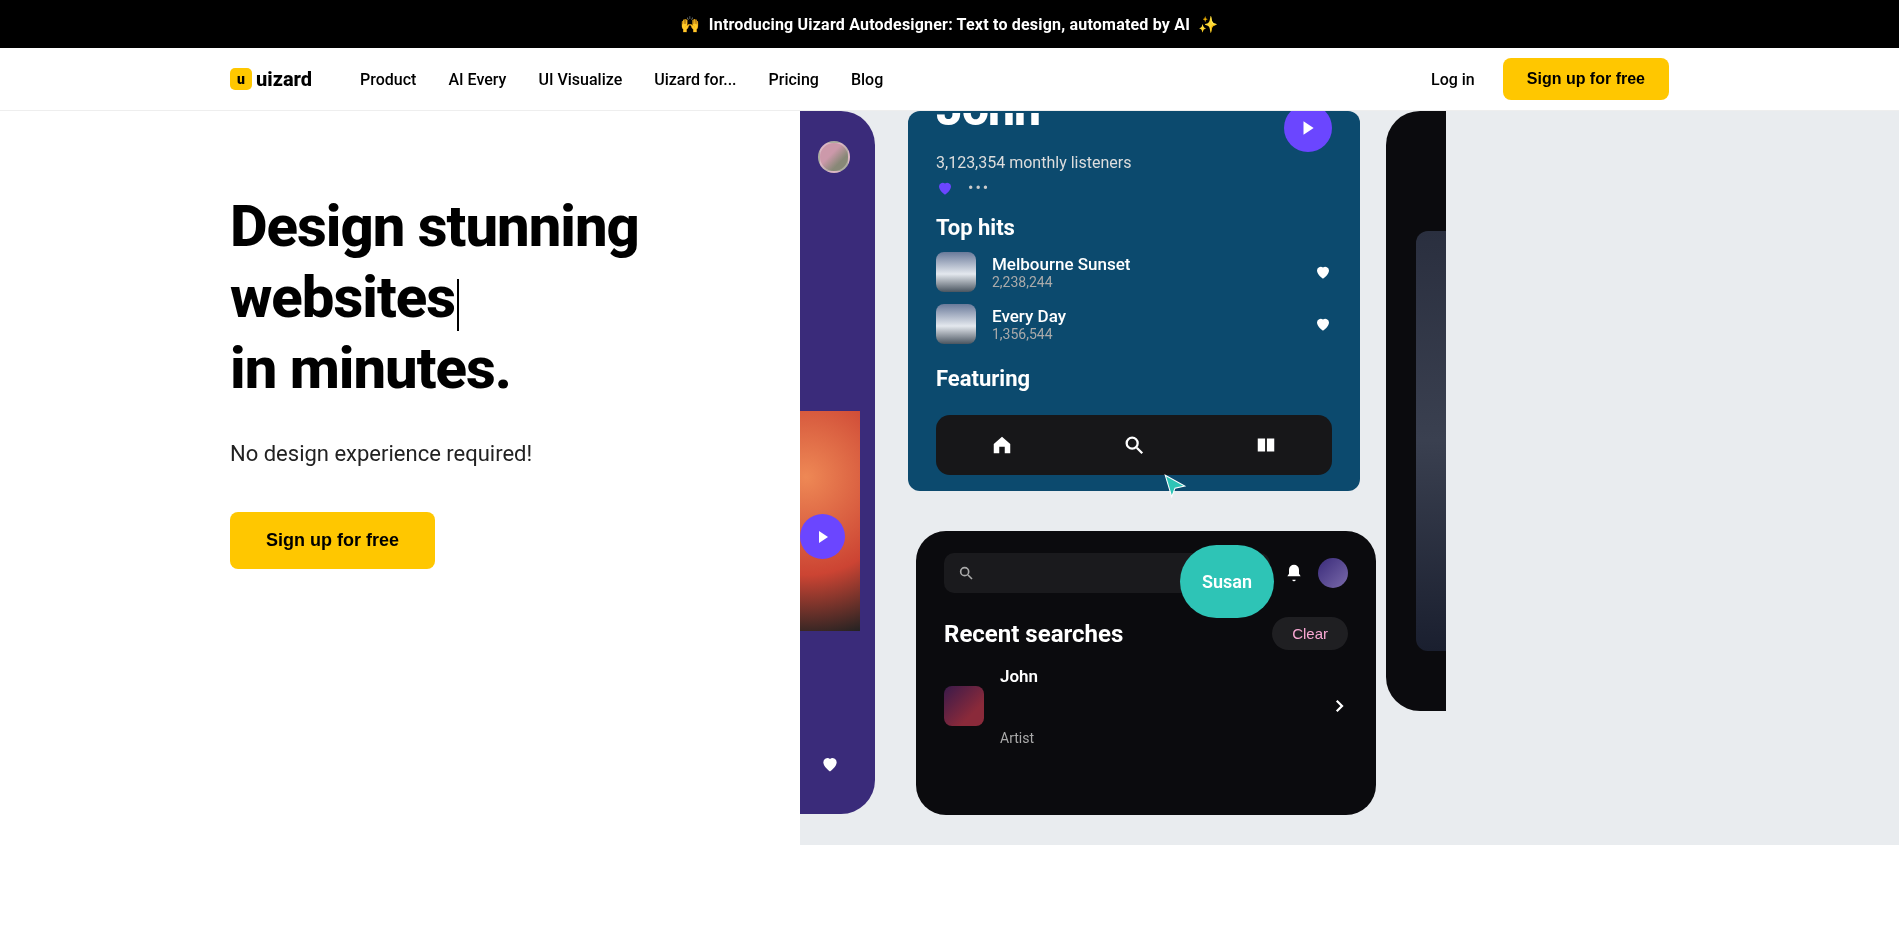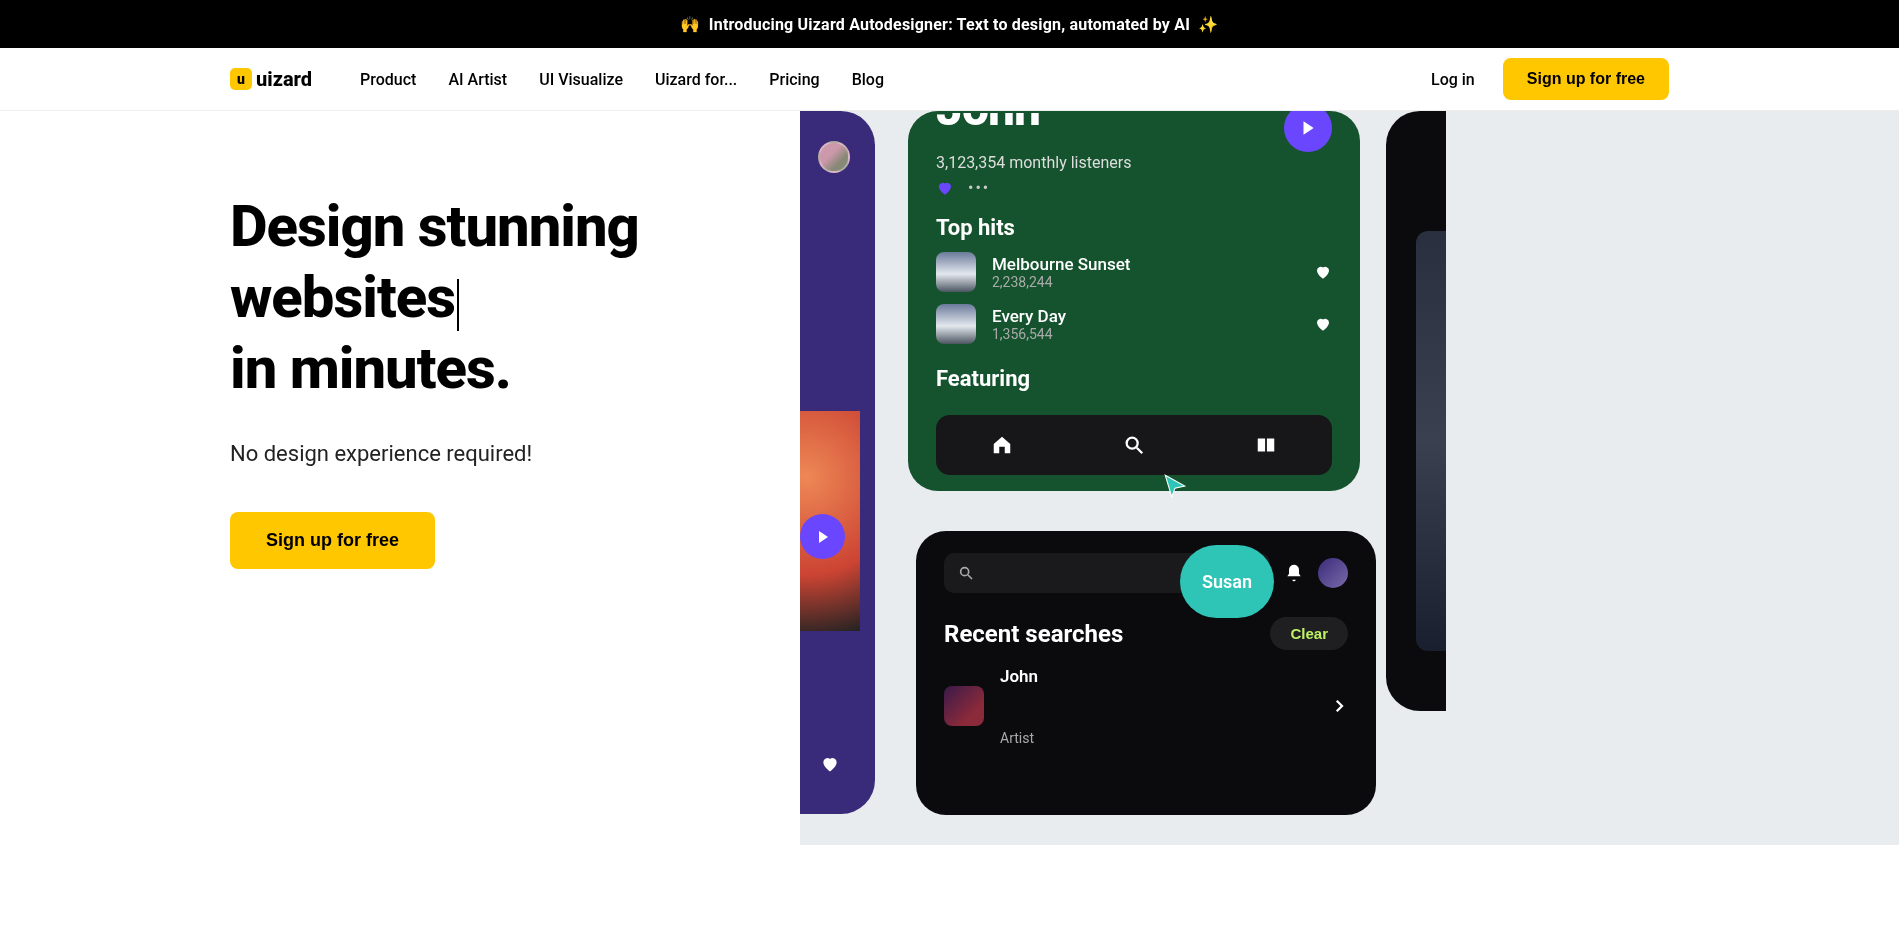--- a/index.html
+++ b/index.html
@@ -33,21 +33,21 @@
 .hero-right { position: absolute; left: 800px; top: 0; width: 1099px; height: 734px; overflow: hidden; background: #e9ecef; }
 
 
 .peek-left { position: absolute; left: 0; top: 0; width: 75px; height: 703px; background: #3a2b7a; border-radius: 0 34px 34px 0; }
 .peek-avatar { position: absolute; left: 18px; top: 30px; width: 32px; height: 32px; border-radius: 50%; background: linear-gradient(135deg,#c9a 40%, #887 70%); border: 2px solid rgba(255,255,255,0.3); }
 .peek-cut { position: absolute; left: 0; top: 300px; width: 60px; height: 220px; background: radial-gradient(circle at 10% 30%, #e85 0%, #c43 60%, #222 100%); }
 .peek-play { position: absolute; left: 0; top: 403px; width: 45px; height: 45px; background: #6B46FF; border-radius: 50%; display: flex; align-items: center; justify-content: center; }
 .peek-heart { position: absolute; left: 20px; bottom: 40px; color: #fff; }
 
 
-.phone { position: absolute; left: 108px; top: 0; width: 452px; height: 380px; background: #14532d; border-radius: 30px; padding: 0 28px; color: #fff; }
+.phone { position: absolute; left: 108px; top: 0; width: 452px; height: 380px; background: #0c4a6e; border-radius: 12px; padding: 0 28px; color: #fff; }
 .phone .title-row { display: flex; align-items: center; justify-content: space-between; height: 40px; }
 .phone .big-title { font-size: 48px; font-weight: 800; letter-spacing: -1px; margin-top: -12px; overflow: hidden; height: 24px; display: flex; align-items: flex-end; }
 .phone .play-btn { width: 48px; height: 48px; background: #6B46FF; border-radius: 50%; display: flex; align-items: center; justify-content: center; margin-top: -6px; }
 .phone .listeners { font-size: 16px; color: #ddd; margin-top: 2px; }
 .actions { display: flex; align-items: center; gap: 14px; margin-top: 6px; }
 .heart-purple { color: #6B46FF; }
 .dots { color: #ccc; letter-spacing: 2px; }
 .section-h { font-size: 22px; font-weight: 700; margin-top: 18px; }
 .track { display: flex; align-items: center; gap: 16px; margin-top: 12px; }
 .thumb { width: 40px; height: 40px; border-radius: 8px; background: linear-gradient(180deg,#6a7a9a 0%,#e4e8ee 55%,#4a5560 100%); }
@@ -63,21 +63,21 @@
 .susan-tag { position: absolute; left: 380px; top: 397px; background: #2ec4b6; color: #fff; font-weight: 600; font-size: 18px; padding: 26px 22px; border-radius: 999px; z-index: 5; margin-top: 37px; }
 
 
 .phone2 { position: absolute; left: 116px; top: 420px; width: 460px; height: 284px; background: #0b0b0e; border-radius: 30px; padding: 22px 28px 8px 28px; color: #fff; }
 .search-row { display: flex; align-items: center; gap: 14px; }
 .search-box { flex: 1; height: 40px; background: #1a1a1d; border-radius: 10px; display: flex; align-items: center; padding: 0 14px; color: #888; }
 .bell { color: #fff; }
 .mini-avatar { width: 30px; height: 30px; border-radius: 50%; background: linear-gradient(135deg,#3a2b7a 0%, #7a6aaa 100%); }
 .recent-row { display: flex; align-items: center; justify-content: space-between; margin-top: 24px; }
 .recent-h { font-size: 24px; font-weight: 700; }
-.clear-btn { background: #1f1f22; border: none; color: #bef264; padding: 8px 20px; border-radius: 999px; font-size: 15px; cursor: pointer; font-weight: bold; }
+.clear-btn { background: #1f1f22; border: none; color: #f9a8d4; padding: 8px 20px; border-radius: 999px; font-size: 15px; cursor: pointer; }
 .recent-item { display: flex; align-items: center; gap: 16px; margin-top: 16px; }
 .recent-thumb { width: 40px; height: 40px; border-radius: 8px; background: linear-gradient(135deg,#3a1a4a 0%, #8a2a3a 70%); }
 .recent-name { font-size: 17px; font-weight: 600; }
 .recent-sub { font-size: 14px; color: #aaa; margin-top: 44px; }
 .chev { margin-left: auto; color: #fff; }
 
 
 .peek-right { position: absolute; left: 586px; top: 0; width: 60px; height: 600px; background: #0b0b0e; border-radius: 34px 0 0 34px; }
 .peek-right .shard { position: absolute; right: 0; top: 120px; width: 30px; height: 420px; background: linear-gradient(180deg,#2a2f3f 0%,#3a4050 50%,#1a1f2f 100%); border-radius: 12px 0 0 12px; }
 
@@ -92,21 +92,21 @@
   <span class="emo">✨</span>
 </div>
 
 <div class="header">
   <div class="logo">
     <span class="logo-mark">u</span>
     <span>uizard</span>
   </div>
   <div class="nav">
     <a>Product</a>
-    <a>AI Artist</a>
+    <a>AI Every</a>
     <a>UI Visualize</a>
     <a>Uizard for...</a>
     <a>Pricing</a>
     <a>Blog</a>
   </div>
   <div class="header-right">
     <span class="login-link">Log in</span>
     <button class="signup-btn">Sign up for free</button>
   </div>
 </div>

